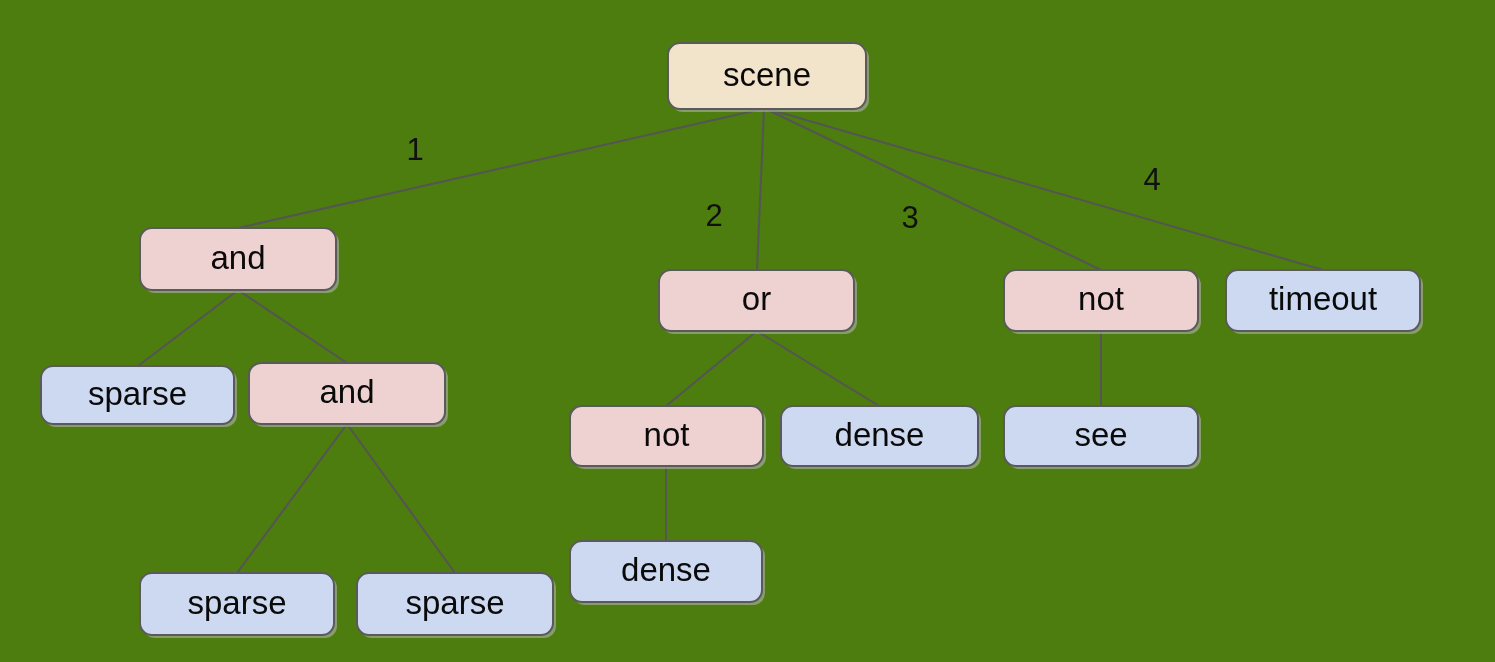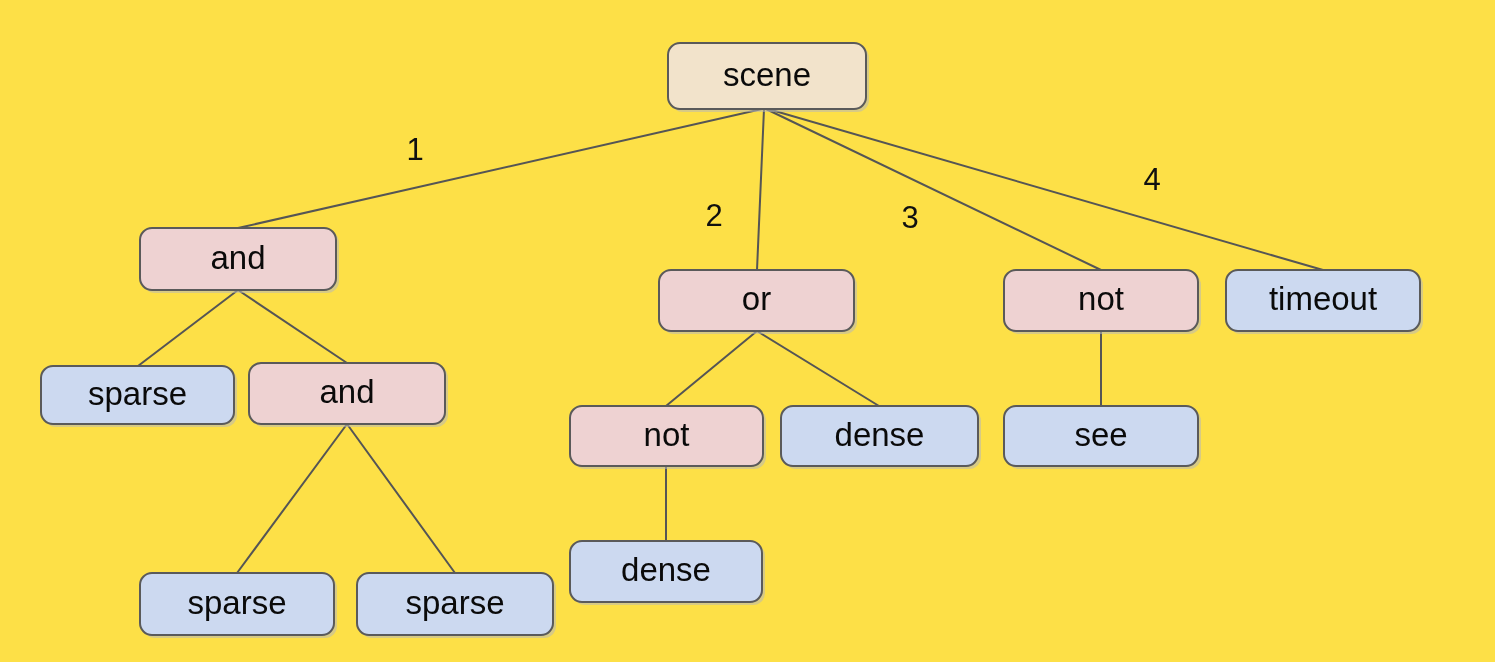--- a/index.html
+++ b/index.html
@@ -4,21 +4,21 @@
 <style>
   html, body {
     margin: 0;
     padding: 0;
     background: #ffffff;
   }
   #canvas {
     position: relative;
     width: 1495px;
     height: 662px;
-    background: #fde047;
+    background: #4d7c0f;
     overflow: hidden;
     font-family: "Liberation Sans", sans-serif;
   }
   #tree-svg {
     position: absolute;
     left: 0;
     top: 0;
     width: 1495px;
     height: 662px;
   }

